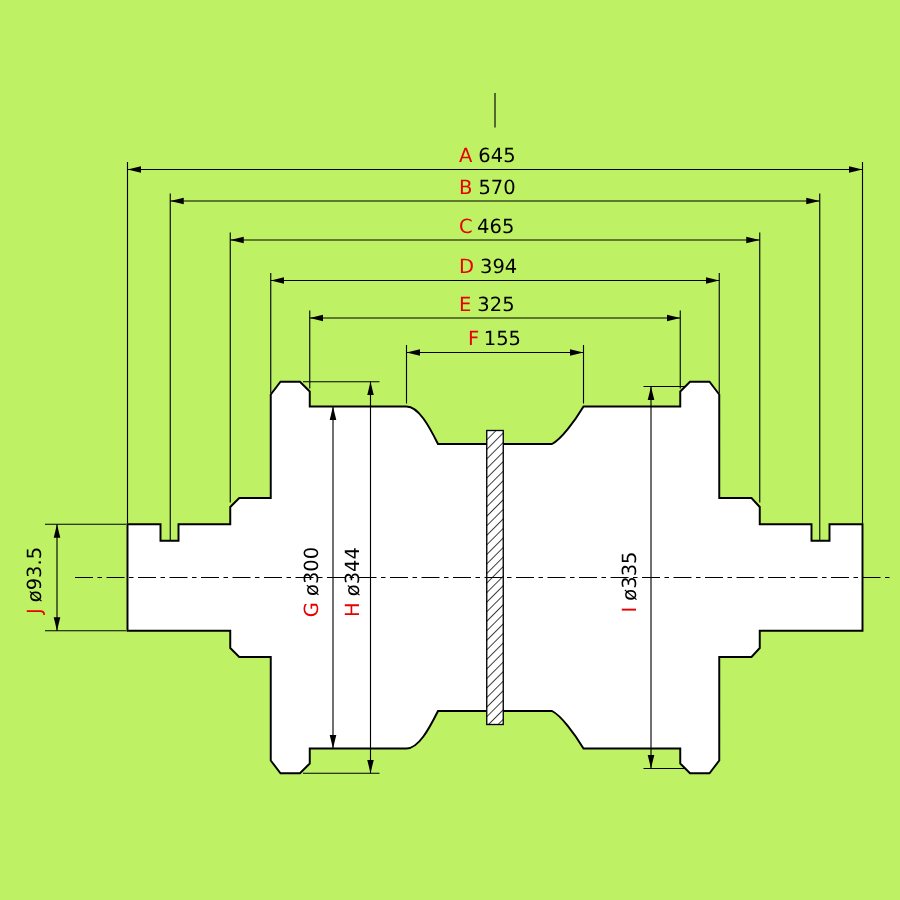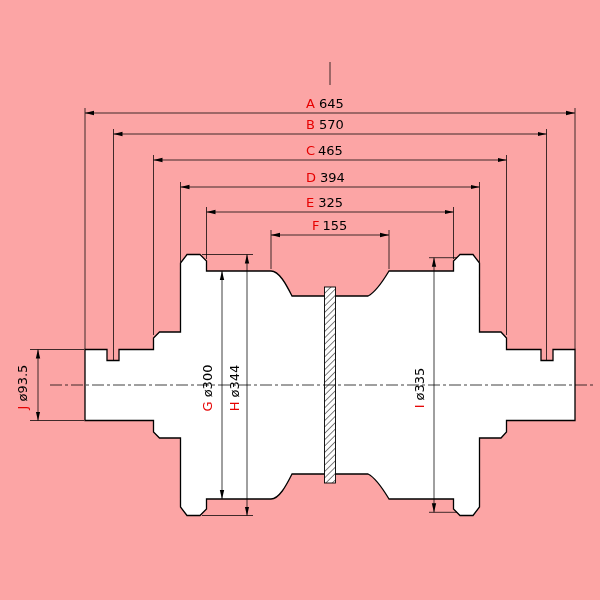--- a/index.html
+++ b/index.html
@@ -1,16 +1,16 @@
 <!DOCTYPE html>
 <html><head>
 <meta charset="utf-8">
 <style>
   html,body{margin:0;padding:0;background:#fff;}
-  .stage{position:relative;width:600px;height:600px;background:#fca5a5;overflow:hidden;}
+  .stage{position:relative;width:600px;height:600px;background:#bef264;overflow:hidden;}
   svg{display:block;}
   .part{fill:#ffffff;stroke:#000000;stroke-width:1.3;stroke-linejoin:miter;}
   .thin{stroke:#000000;stroke-width:0.75;fill:none;}
   .dimline{stroke:#000000;stroke-width:0.75;fill:none;}
   .cline{stroke:#000000;stroke-width:0.75;fill:none;stroke-dasharray:12 3 3 3;}
   .weld{fill:#ffffff;stroke:#000000;stroke-width:0.9;}
   .dimtext{font-family:"DejaVu Sans",sans-serif;font-size:13px;fill:#000000;}
   .dimtext-rot{font-family:"DejaVu Sans",sans-serif;font-size:13px;fill:#000000;}
 </style>
 </head>

